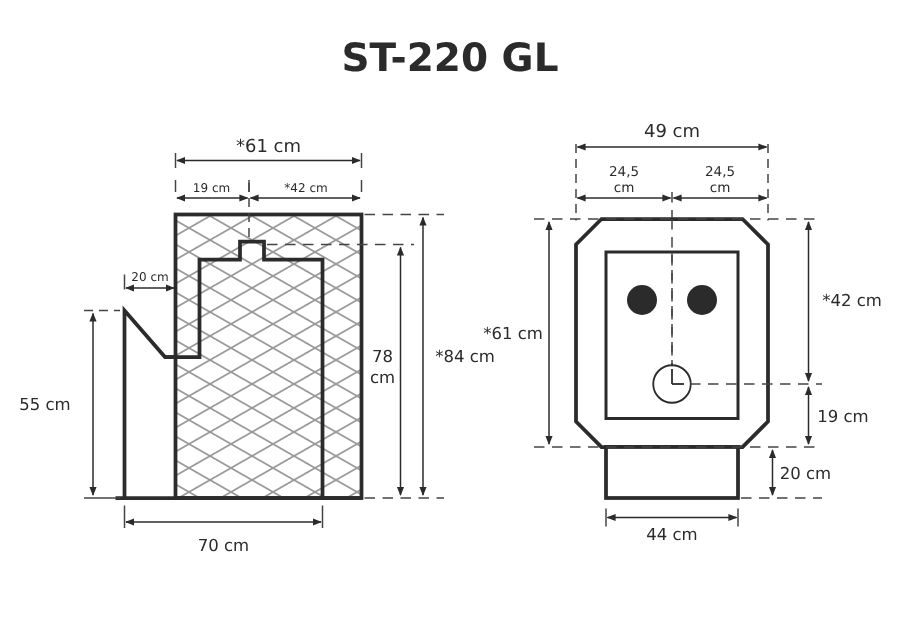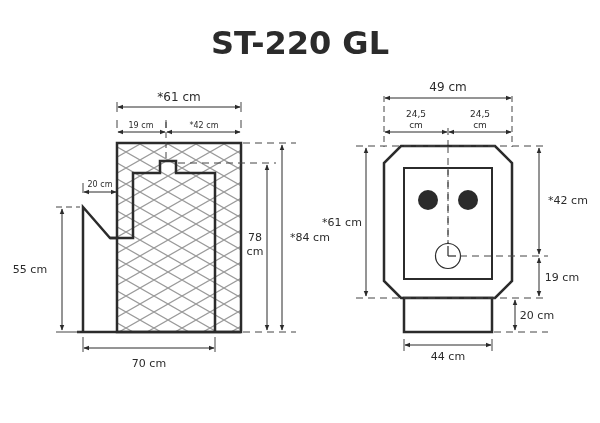--- a/index.html
+++ b/index.html
@@ -1,17 +1,17 @@
 <!DOCTYPE html>
 <html><head>
 <meta charset="utf-8">
 <style>
   html, body { margin:0; padding:0; background:#ffffff; }
   body { width:600px; height:423px; position:relative; overflow:hidden; font-family:"DejaVu Sans", sans-serif; }
-  .title { position:absolute; left:0; top:24px; width:600px; text-align:center; font-family:"DejaVu Sans", sans-serif; font-weight:bold; font-size:32px; color:#2b2b2b; letter-spacing:0px; }
+  .title { position:absolute; left:0; top:24px; width:600px; text-align:center; font-family:"DejaVu Sans", sans-serif; font-weight:bold; font-size:26px; color:#2b2b2b; letter-spacing:0px; }
   svg { position:absolute; left:0; top:0; }
   .lbl { font-family:"DejaVu Sans", sans-serif; fill:#2b2b2b; }
 </style>
 </head>
 <body>
 
 <div class="title">ST-220 GL</div>
 
 <svg width="600" height="423" viewBox="0 0 600 423">
   <defs>

